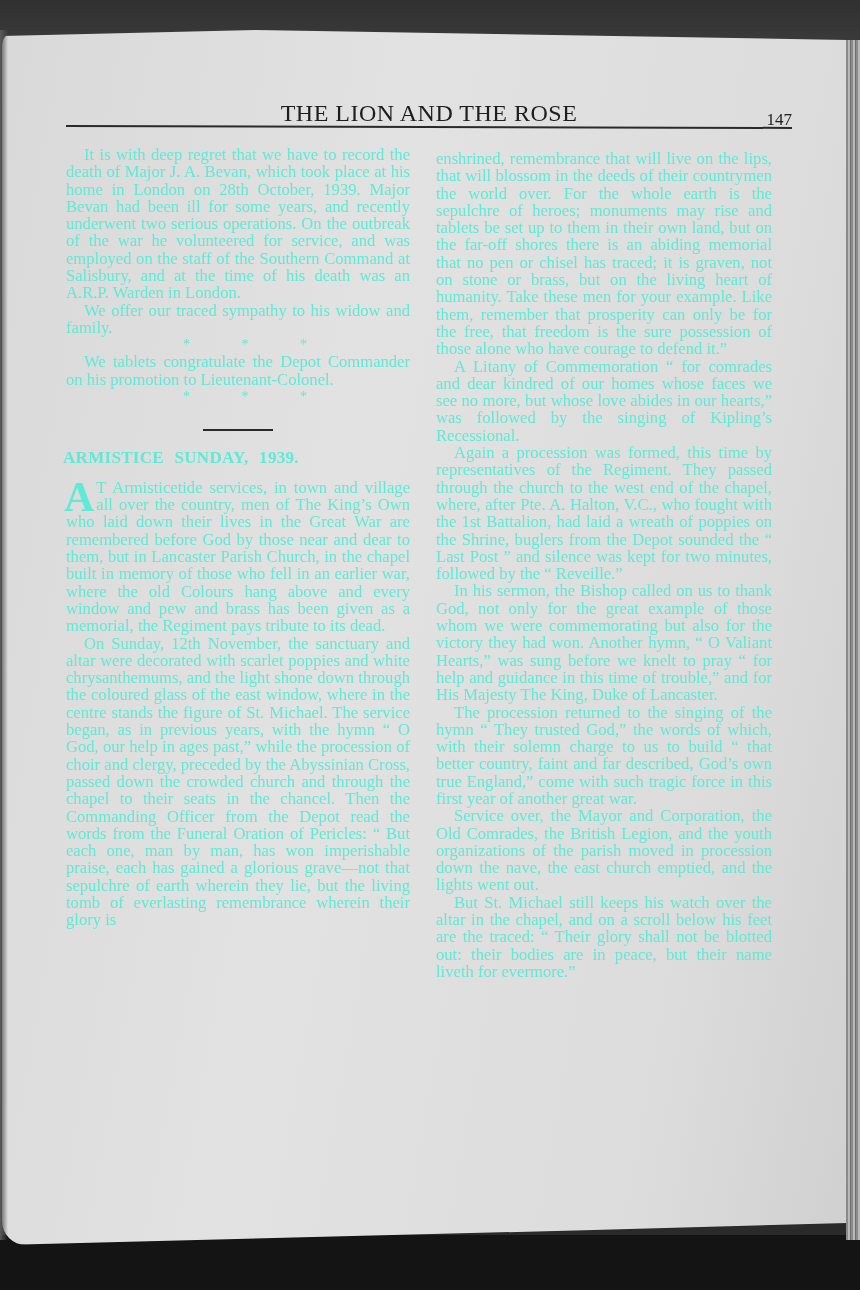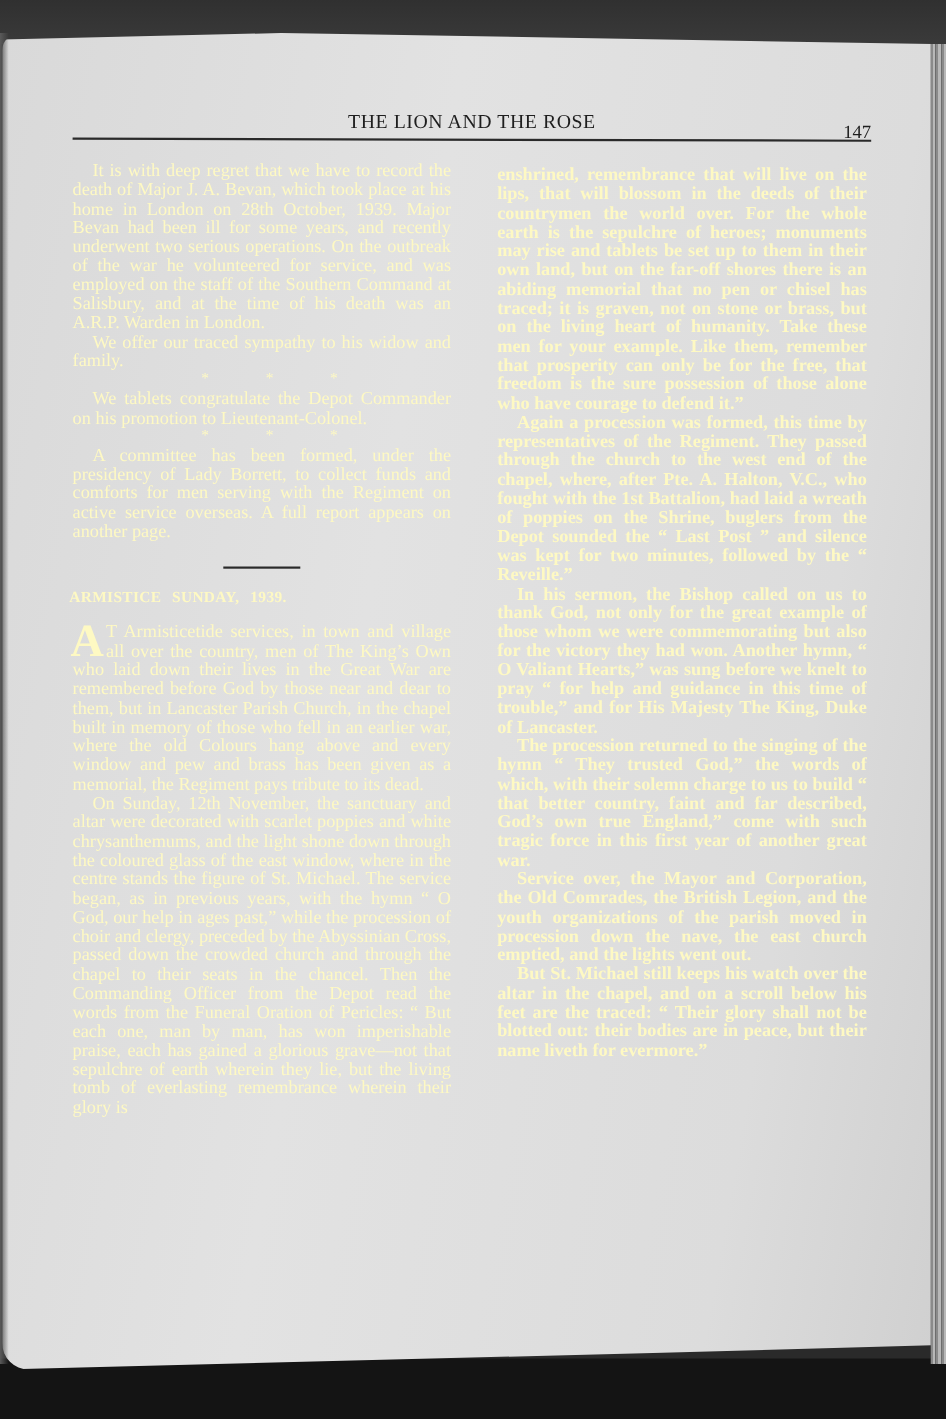--- a/index.html
+++ b/index.html
@@ -30,52 +30,52 @@
   }
   .left-shadow {
     position: absolute; left: 0; top: 30px; width: 8px; height: 1210px;
     background: linear-gradient(90deg, #5a5a5a, rgba(200,200,200,0));
   }
   .running-head {
     position: absolute; left: 66px; top: 100px; width: 726px; height: 28px;
   }
   .running-title {
     position: absolute; left: 0; width: 726px; top: 0; text-align: center;
-    font-size: 18px; letter-spacing: 0.5px; color: #1e1e1e;
+    font-size: 24px; letter-spacing: 0.5px; color: #1e1e1e;
     font-family: "Liberation Serif", serif;
   }
   .page-number {
     position: absolute; right: 0; top: 10px; font-size: 17px; color: #1e1e1e;
     font-family: "Liberation Serif", serif;
     margin-left: 29px;
   }
   .head-rule {
     position: absolute; left: 66px; top: 126px; width: 726px; height: 1.5px;
     background: #2a2a2a; transform: rotate(0.15deg);
   }
   .col {
     position: absolute; top: 146px;
     font-family: "Liberation Serif", serif;
-    font-size: 16.6px; line-height: 17.3px; color: #fef9c3;
+    font-size: 16.6px; line-height: 17.3px; color: #5eead4;
     text-align: justify;
   }
   .col-left { left: 66px; width: 344px; }
-  .col-right { left: 452px; width: 336px; top: 150px; font-weight: bold; }
+  .col-right { left: 436px; width: 336px; top: 150px; }
   .col p { margin: 0; text-indent: 18px; }
   .col p.noindent { text-indent: 0; }
   .stars {
     text-align: center; letter-spacing: 24px; font-size: 14px; line-height: 17px;
     margin: 0; padding-left: 20px;
   }
   .short-rule {
     width: 70px; height: 2px; background: #2a2a2a; margin: 24px auto 14px auto;
   }
   .section-heading {
     font-family: "Liberation Serif", serif; font-weight: bold;
-    font-size: 14px; letter-spacing: 0.3px; margin: 0 0 8px -3px; line-height: 26px;
+    font-size: 17px; letter-spacing: 0.3px; margin: 0 0 8px -3px; line-height: 26px;
     text-align: left; word-spacing: 6px;
   }
   .dropcap {
     float: left; font-size: 42px; line-height: 32px; font-weight: bold;
     margin: 2px 2px 0 -2px; font-family: "Liberation Serif", serif;
   }
 </style>
 </head>
 <body>
 
@@ -90,27 +90,27 @@
   <div class="page-number">147</div>
 </div>
 <div class="head-rule"></div>
 
 <div class="col col-left">
   <p>It is with deep regret that we have to record the death of Major J. A. Bevan, which took place at his home in London on 28th October, 1939. Major Bevan had been ill for some years, and recently underwent two serious operations. On the outbreak of the war he volunteered for service, and was employed on the staff of the Southern Command at Salisbury, and at the time of his death was an A.R.P. Warden in London.</p>
   <p>We offer our traced sympathy to his widow and family.</p>
   <p class="stars">* * *</p>
   <p>We tablets congratulate the Depot Commander on his promotion to Lieutenant-Colonel.</p>
   <p class="stars">* * *</p>
-  <p>A committee has been formed, under the presidency of Lady Borrett, to collect funds and comforts for men serving with the Regiment on active service overseas. A full report appears on another page.</p>
   <div class="short-rule"></div>
   <div class="section-heading">ARMISTICE SUNDAY, 1939.</div>
   <p class="noindent"><span class="dropcap">A</span><span>T Armisticetide services, in town and village all over the country, men of The King’s Own who laid down their lives in the Great War are remembered before God by those near and dear to them, but in Lancaster Parish Church, in the chapel built in memory of those who fell in an earlier war, where the old Colours hang above and every window and pew and brass has been given as a memorial, the Regiment pays tribute to its dead.</span></p>
   <p>On Sunday, 12th November, the sanctuary and altar were decorated with scarlet poppies and white chrysanthemums, and the light shone down through the coloured glass of the east window, where in the centre stands the figure of St. Michael. The service began, as in previous years, with the hymn “ O God, our help in ages past,” while the procession of choir and clergy, preceded by the Abyssinian Cross, passed down the crowded church and through the chapel to their seats in the chancel. Then the Commanding Officer from the Depot read the words from the Funeral Oration of Pericles: “ But each one, man by man, has won imperishable praise, each has gained a glorious grave—not that sepulchre of earth wherein they lie, but the living tomb of everlasting remembrance wherein their glory is</p>
 </div>
 
 <div class="col col-right">
   <p class="noindent">enshrined, remembrance that will live on the lips, that will blossom in the deeds of their countrymen the world over. For the whole earth is the sepulchre of heroes; monuments may rise and tablets be set up to them in their own land, but on the far-off shores there is an abiding memorial that no pen or chisel has traced; it is graven, not on stone or brass, but on the living heart of humanity. Take these men for your example. Like them, remember that prosperity can only be for the free, that freedom is the sure possession of those alone who have courage to defend it.”</p>
+  <p>A Litany of Commemoration “ for comrades and dear kindred of our homes whose faces we see no more, but whose love abides in our hearts,” was followed by the singing of Kipling’s Recessional.</p>
   <p>Again a procession was formed, this time by representatives of the Regiment. They passed through the church to the west end of the chapel, where, after Pte. A. Halton, V.C., who fought with the 1st Battalion, had laid a wreath of poppies on the Shrine, buglers from the Depot sounded the “ Last Post ” and silence was kept for two minutes, followed by the “ Reveille.”</p>
   <p>In his sermon, the Bishop called on us to thank God, not only for the great example of those whom we were commemorating but also for the victory they had won. Another hymn, “ O Valiant Hearts,” was sung before we knelt to pray “ for help and guidance in this time of trouble,” and for His Majesty The King, Duke of Lancaster.</p>
   <p>The procession returned to the singing of the hymn “ They trusted God,” the words of which, with their solemn charge to us to build “ that better country, faint and far described, God’s own true England,” come with such tragic force in this first year of another great war.</p>
   <p>Service over, the Mayor and Corporation, the Old Comrades, the British Legion, and the youth organizations of the parish moved in procession down the nave, the east church emptied, and the lights went out.</p>
   <p>But St. Michael still keeps his watch over the altar in the chapel, and on a scroll below his feet are the traced: “ Their glory shall not be blotted out: their bodies are in peace, but their name liveth for evermore.”</p>
 </div>
 
 </body></html>

